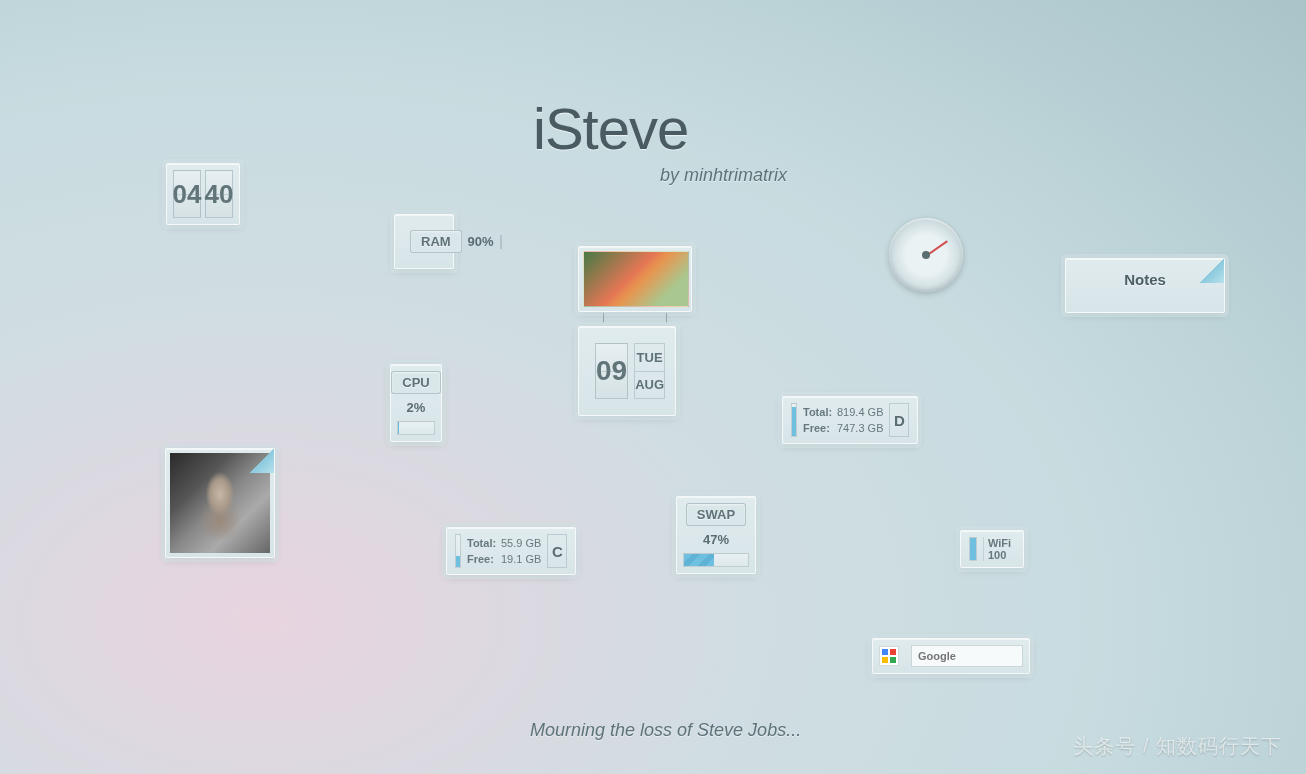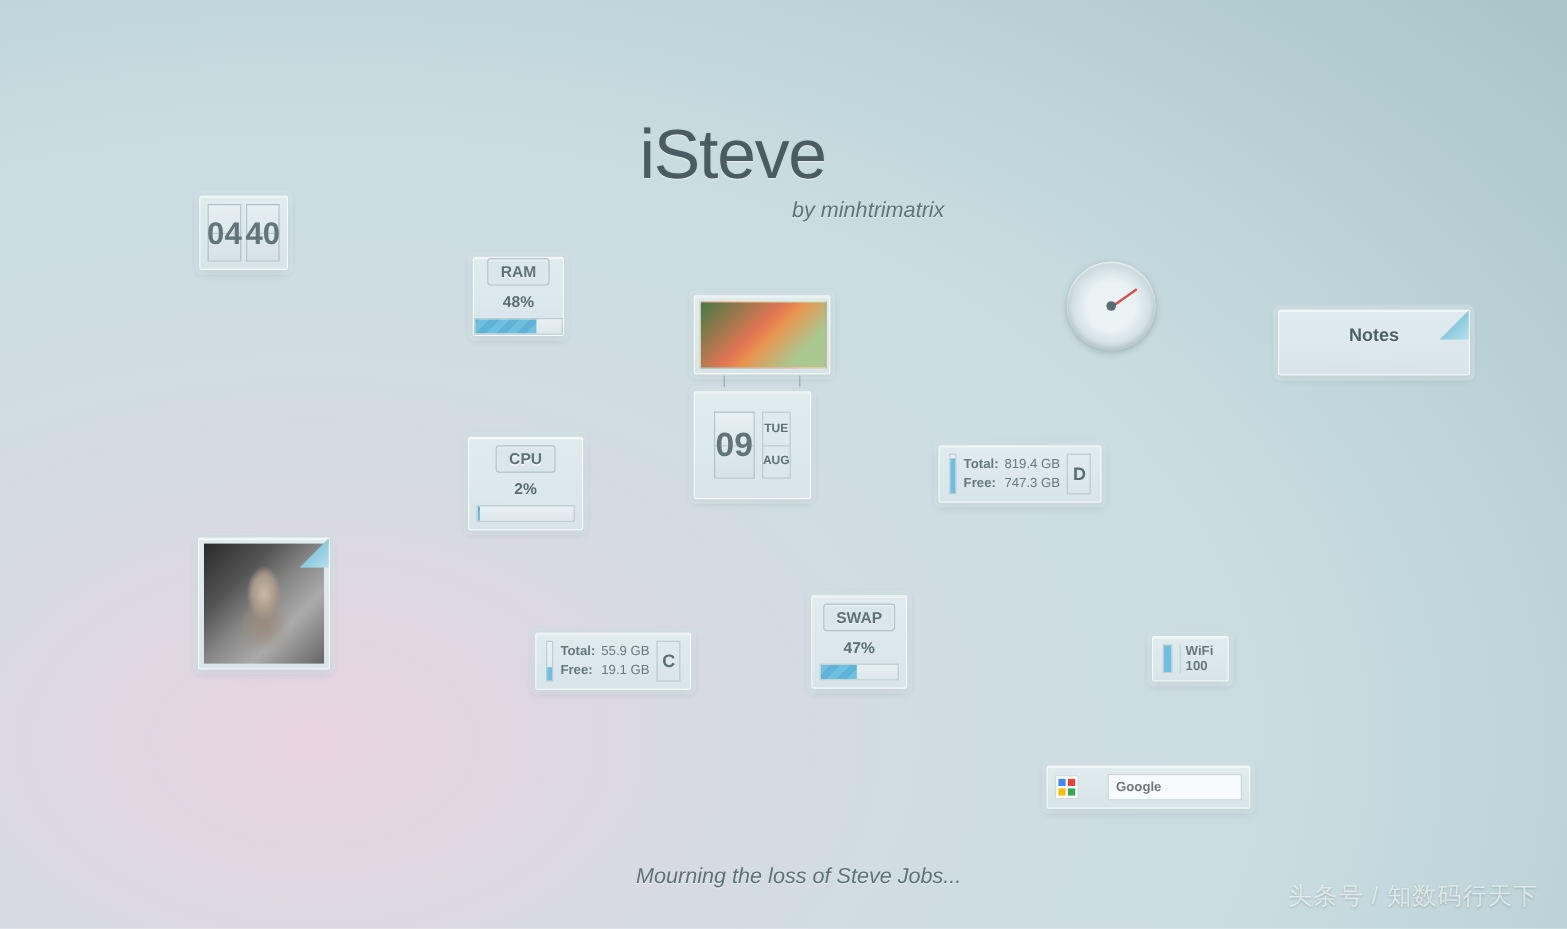--- a/index.html
+++ b/index.html
@@ -47,56 +47,56 @@
 .byline { position: absolute; left: 660px; top: 165px; font-size: 18px; font-style: italic; color: #5d7378; text-shadow: 0 1px 0 rgba(255,255,255,0.5);}
 .footer { position: absolute; left: 530px; top: 720px; font-size: 18px; font-style: italic; color: #5d7378; text-shadow: 0 1px 0 rgba(255,255,255,0.5);}
 .watermark { position: absolute; right: 24px; bottom: 14px; font-size: 20px; color: rgba(255,255,255,0.6); font-weight: 500; letter-spacing: 1px; text-shadow: 0 1px 2px rgba(0,0,0,0.2);}
 
 
 #clock { left: 166px; top: 163px; padding: 6px; display: flex; gap: 4px; }
 .flip { width: 28px; height: 48px; background: linear-gradient(#e6eff2,#d6e2e5); border: 1px solid rgba(140,160,165,0.5); display:flex; align-items:center; justify-content:center; font-size: 26px; font-weight: 600; color:#617478; position: relative;}
 .flip::after { content:""; position:absolute; left:0; right:0; top:50%; height:1px; background:rgba(120,140,145,0.3);}
 
 
-#ram { left:394px; top:214px; width:76px; padding:0; display:flex; flex-direction:column; align-items:center; gap:6px;}
+#ram { left:394px; top:214px; width:60px; padding:15px; display:flex; flex-direction:row; align-items:center; gap:6px;}
 #ram .progress-bar { width:100%; }
 
-#cpu { left:390px; top:364px; width:96px; padding:6px; display:flex; flex-direction:column; align-items:center; gap:6px;}
+#cpu { left:390px; top:364px; width:52px; padding:6px; display:flex; flex-direction:column; align-items:center; gap:6px;}
 #cpu .progress-bar { width:100%; }
 
 #swap { left:676px; top:496px; width:80px; padding:6px; display:flex; flex-direction:column; align-items:center; gap:6px;}
 #swap .progress-bar { width:100%; }
 
 
 #photo-widget { left:578px; top:246px; width:114px; padding:4px; }
 .photo-img { width:106px; height:56px; background: linear-gradient(135deg,#457a45 0%, #e47654 45%, #e89550 55%, #a8c890 80%); border:1px solid rgba(255,255,255,0.5);}
 .hangers { position:absolute; top:66px; left:0; right:0; height:14px;}
 .hangers::before, .hangers::after { content:""; position:absolute; top:0; width:1px; height:10px; background:#96a8ac;}
 .hangers::before { left:24px;} .hangers::after { right:24px;}
 #date-widget { left:578px; top:326px; width:98px; padding:16px; display:flex; gap:6px;}
 .date-day { width:52px; height:56px; background:linear-gradient(#e6eff2,#d6e2e5); border:1px solid rgba(140,160,165,0.5); display:flex; align-items:center; justify-content:center; font-size:28px; font-weight:600; color:#617478; position:relative;}
 .date-day::after { content:""; position:absolute; left:0; right:0; top:50%; height:1px; background:rgba(120,140,145,0.3);}
 .date-right { flex:1; display:flex; flex-direction:column;}
-.date-cell { flex:1; border:1px solid rgba(140,160,165,0.4); display:flex; align-items:center; justify-content:center; font-size:10px; font-weight:600; color:#5f7277;}
+.date-cell { flex:1; border:1px solid rgba(140,160,165,0.4); display:flex; align-items:center; justify-content:center; font-size:13px; font-weight:600; color:#5f7277;}
 .date-cell + .date-cell { border-top:none;}
 
 
 #gauge { position:absolute; left:889px; top:218px; width:74px; height:74px; }
 .gauge-ring { width:74px; height:74px; border-radius:50%; background: radial-gradient(circle, #eaf2f4 38%, #d4e1e4 60%, #c5d5d8 70%, transparent 72%); box-shadow: 0 2px 6px rgba(0,0,0,0.2), inset 0 1px 2px rgba(255,255,255,0.8), inset 0 -2px 4px rgba(0,0,0,0.1);}
 .needle { position:absolute; left:50%; top:50%; width:26px; height:2px; background:#d05050; transform-origin:left center; transform: rotate(-35deg);}
 .needle-hub { position:absolute; left:50%; top:50%; width:8px; height:8px; margin:-4px 0 0 -4px; background:#5a6d72; border-radius:50%;}
 
 
 .drive { padding:6px 8px; display:flex; align-items:center; gap:6px;}
 .drive-bar { width:6px; height:34px; background:linear-gradient(#e8f0f2,#dde8eb); border:1px solid rgba(140,160,165,0.4); position:relative;}
 .drive-bar-fill { position:absolute; bottom:0; left:0; right:0; background:#6fc0e0;}
 .drive-info { font-size:11px; line-height:16px;}
 .drive-info .label { display:inline-block; width:34px; font-weight:600;}
 .drive-letter { width:20px; height:34px; border:1px solid rgba(140,160,165,0.4); display:flex; align-items:center; justify-content:center; font-size:15px; font-weight:600; color:#5a6d72;}
-#drive-d { left:782px; top:371px; }
+#drive-d { left:782px; top:396px; }
 #drive-c { left:446px; top:527px; }
 
 
 #avatar { left:165px; top:448px; width:110px; height:110px; padding:4px;}
 .avatar-img { width:100%; height:100%; background: linear-gradient(135deg,#2a2a2a 0%, #555 30%, #888 50%, #aaa 70%, #666 100%); position:relative; overflow:hidden;}
 .avatar-img::before { content:""; position:absolute; left:20%; top:15%; width:60%; height:75%; background: radial-gradient(ellipse 40% 50% at 50% 35%, #c8b8a8 0%, #a89888 40%, transparent 60%), radial-gradient(ellipse 50% 40% at 50% 70%, #9a8a7a 0%, transparent 70%); border-radius: 45% 45% 40% 40%;}
 .corner-fold { position:absolute; top:0; right:0; width:24px; height:24px; background:linear-gradient(135deg, transparent 48%, #8bcadd 50%, #b8e0ec 100%); }
 
 
 #notes { left:1065px; top:258px; width:160px; padding:12px 14px 16px;}
@@ -105,21 +105,21 @@
 
 
 #wifi { left:960px; top:530px; padding:6px 8px; display:flex; align-items:stretch; gap:6px;}
 .wifi-bar { width:8px; background:linear-gradient(#e8f0f2,#dde8eb); border:1px solid rgba(140,160,165,0.4); position:relative;}
 .wifi-bar-fill { position:absolute; bottom:0; left:0; right:0; background:#6fc0e0;}
 .wifi-table { font-size:11px;}
 .wifi-table td { padding: 3px 6px; border:1px solid rgba(140,160,165,0.3);}
 .wifi-right { display:flex; flex-direction:column; justify-content:center; font-size:11px; font-weight:600; padding: 0 4px; border-left:1px solid rgba(140,160,165,0.3);}
 
 
-#search { left:872px; top:638px; padding:6px; display:flex; align-items:center; gap:24px;}
+#search { left:872px; top:638px; padding:6px; display:flex; align-items:center; gap:12px;}
 .search-icon-box { width:20px; height:20px; display:flex; align-items:center; justify-content:center; background:#fff; border:1px solid rgba(140,160,165,0.4);}
 .g-icon { width:14px; height:14px; position:relative;}
 .g-icon span { position:absolute; width:6px; height:6px;}
 .g1{background:#4285f4;left:0;top:0;} .g2{background:#ea4335;right:0;top:0;} .g3{background:#fbbc05;left:0;bottom:0;} .g4{background:#34a853;right:0;bottom:0;}
 .search-input { width:112px; height:22px; border:1px solid rgba(140,160,165,0.4); background:#f7fafb; font-size:11px; font-weight:600; padding:0 6px; color:#5a6d72; outline:none;}
 
 .pct { font-size:13px; font-weight:600; color:#5a6d72;}
 </style>
 </head>
 <body>
@@ -129,21 +129,21 @@
 <div class="footer">Mourning the loss of Steve Jobs...</div>
 <div class="watermark">头条号 / 知数码行天下</div>
 
 <div id="clock" class="widget">
   <div class="flip">04</div>
   <div class="flip">40</div>
 </div>
 
 <div id="ram" class="widget">
   <span class="tab-label">RAM</span>
-  <span class="pct">48%</span>
+  <span class="pct">90%</span>
   <div class="progress-bar">
       <div class="progress-fill" style="width:71%"></div>
     </div>
 </div>
 
 <div id="cpu" class="widget">
   <span class="tab-label">CPU</span>
   <span class="pct">2%</span>
   <div class="progress-bar">
       <div class="progress-fill" style="width:2%"></div>

